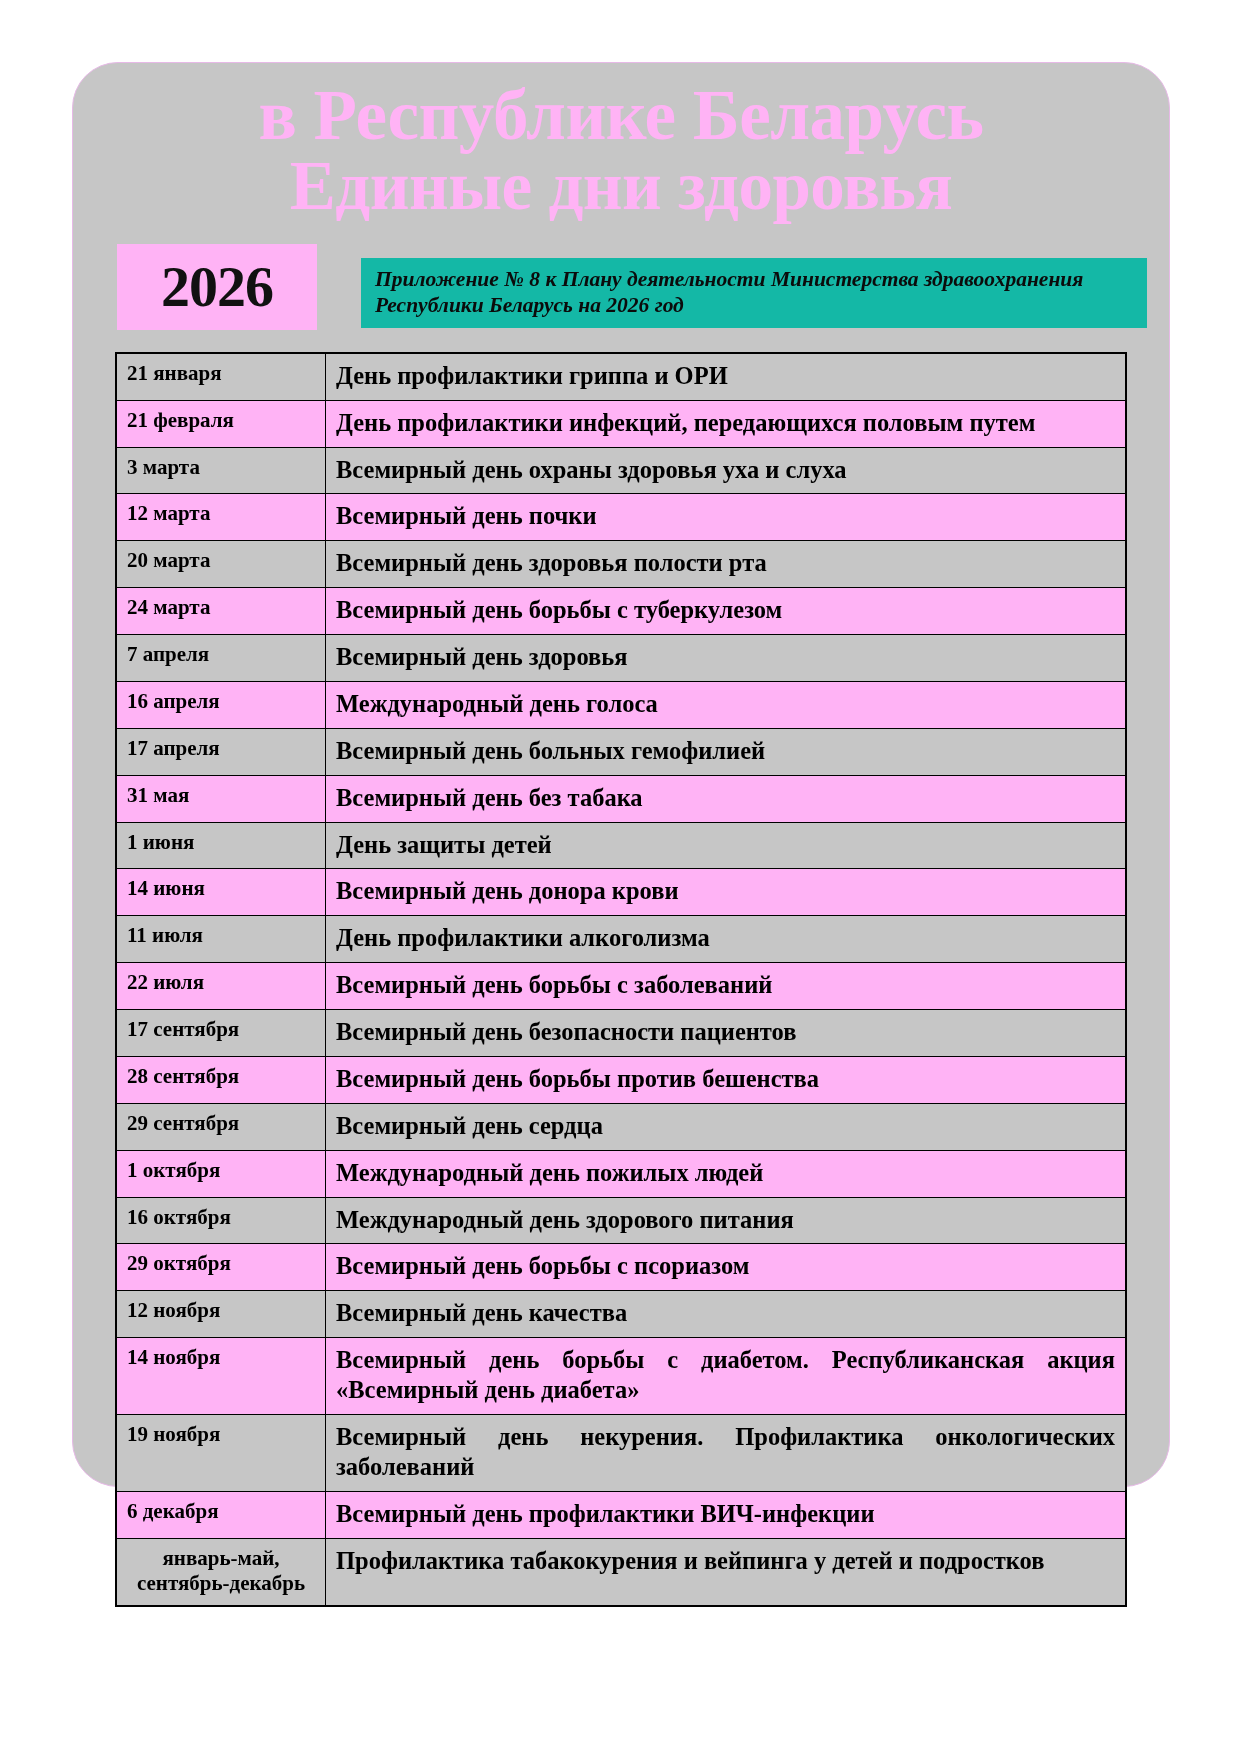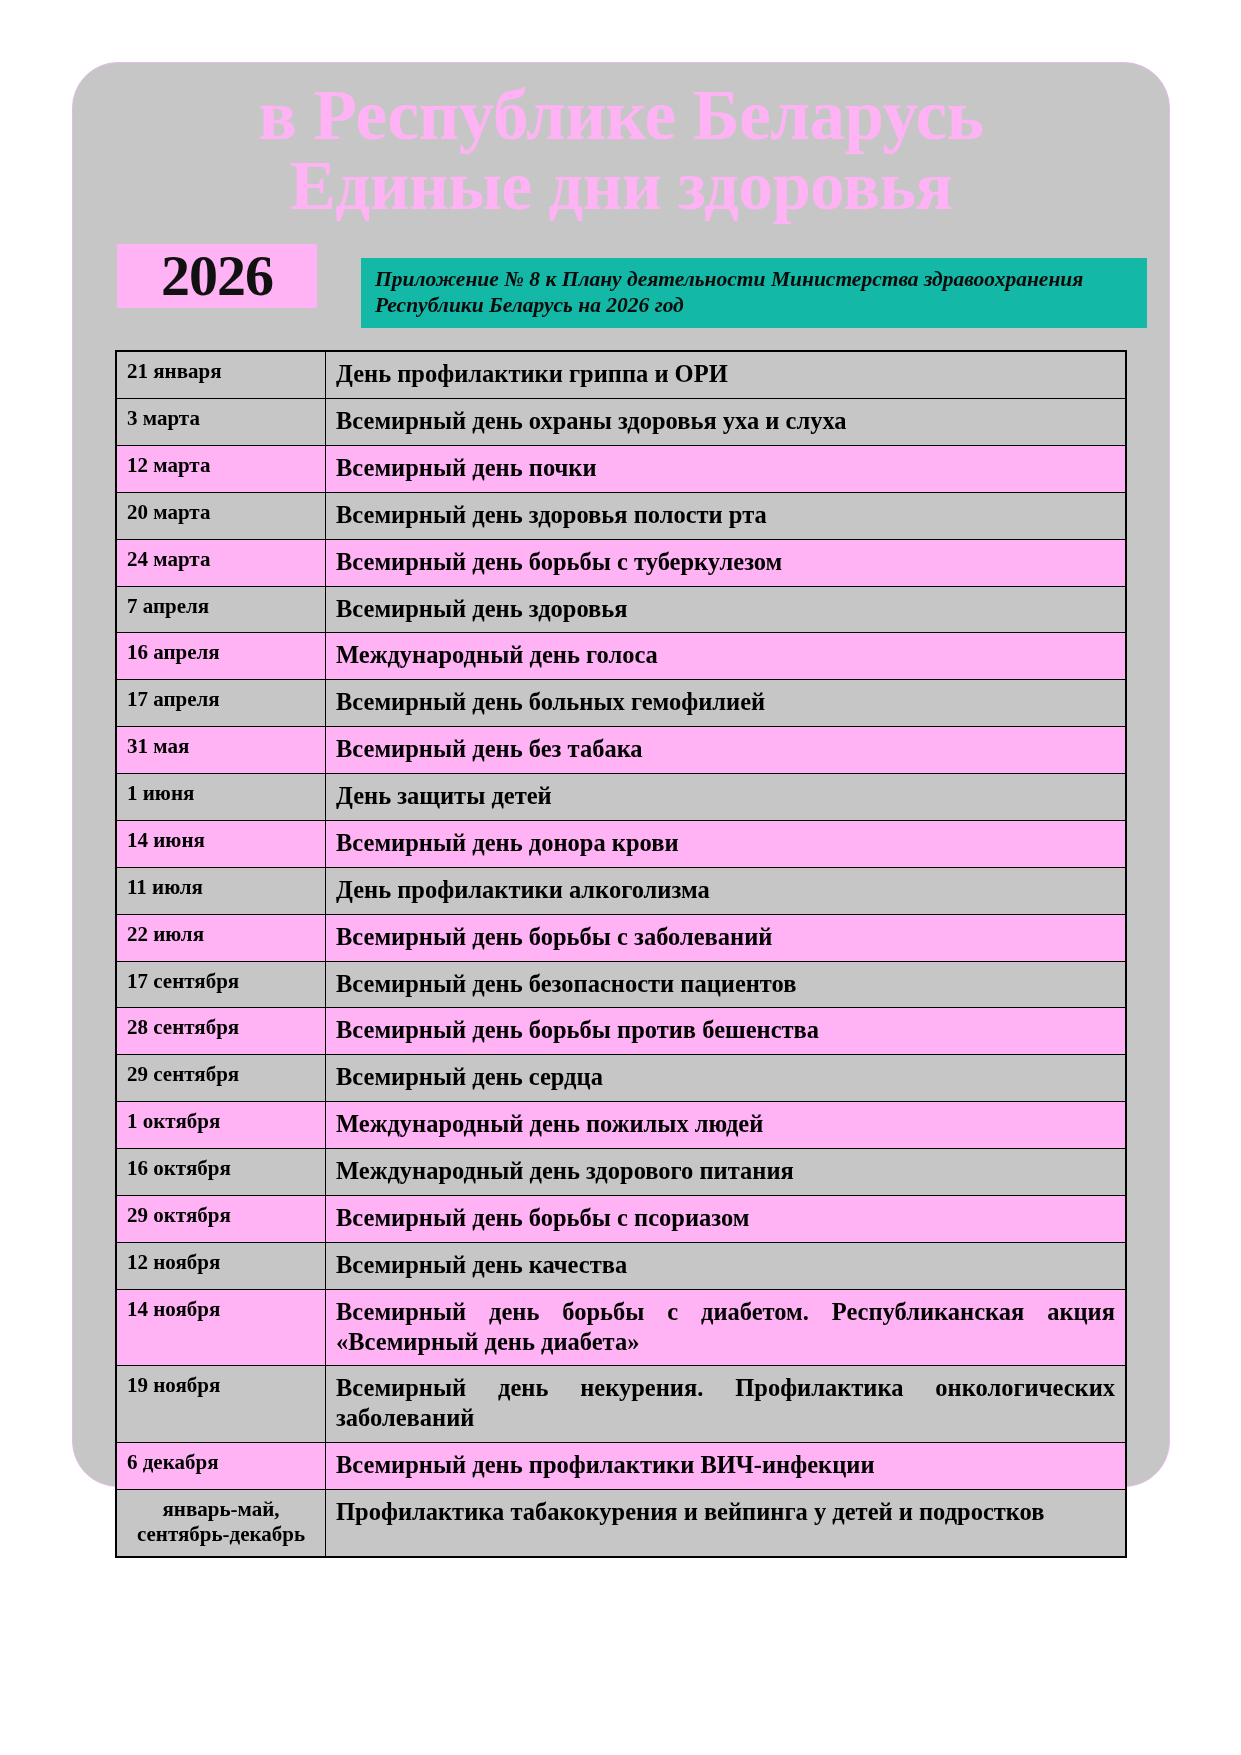--- a/index.html
+++ b/index.html
@@ -48,21 +48,21 @@
   #meta-row {
     display: flex;
     align-items: flex-start;
     margin-top: 22px;
     padding-left: 44px;
     padding-right: 22px;
   }
 
   #year-badge {
     width: 200px;
-    height: 64px;
+    height: 86px;
     background: #ffb3f5;
     display: flex;
     align-items: center;
     justify-content: center;
     flex: 0 0 auto;
   }
   #year-badge .year-text {
     font-family: "Liberation Serif", "DejaVu Serif", serif;
     font-weight: 700;
     font-size: 58px;
@@ -139,20 +139,24 @@
       <span class="note-text">Приложение № 8 к Плану деятельности Министерства здравоохранения Республики Беларусь на 2026 год</span>
     </div>
   </div>
 
   <table id="days-table">
     <tbody>
         <tr class="band-grey">
           <td class="date-cell">21 января</td>
           <td class="event-cell">День профилактики гриппа и ОРИ</td>
         </tr>
+        <tr class="band-pink">
+          <td class="date-cell">21 февраля</td>
+          <td class="event-cell">День профилактики инфекций, передающихся половым путем</td>
+        </tr>
         <tr class="band-grey">
           <td class="date-cell">3 марта</td>
           <td class="event-cell">Всемирный день охраны здоровья уха и слуха</td>
         </tr>
         <tr class="band-pink">
           <td class="date-cell">12 марта</td>
           <td class="event-cell">Всемирный день почки</td>
         </tr>
         <tr class="band-grey">
           <td class="date-cell">20 марта</td>

